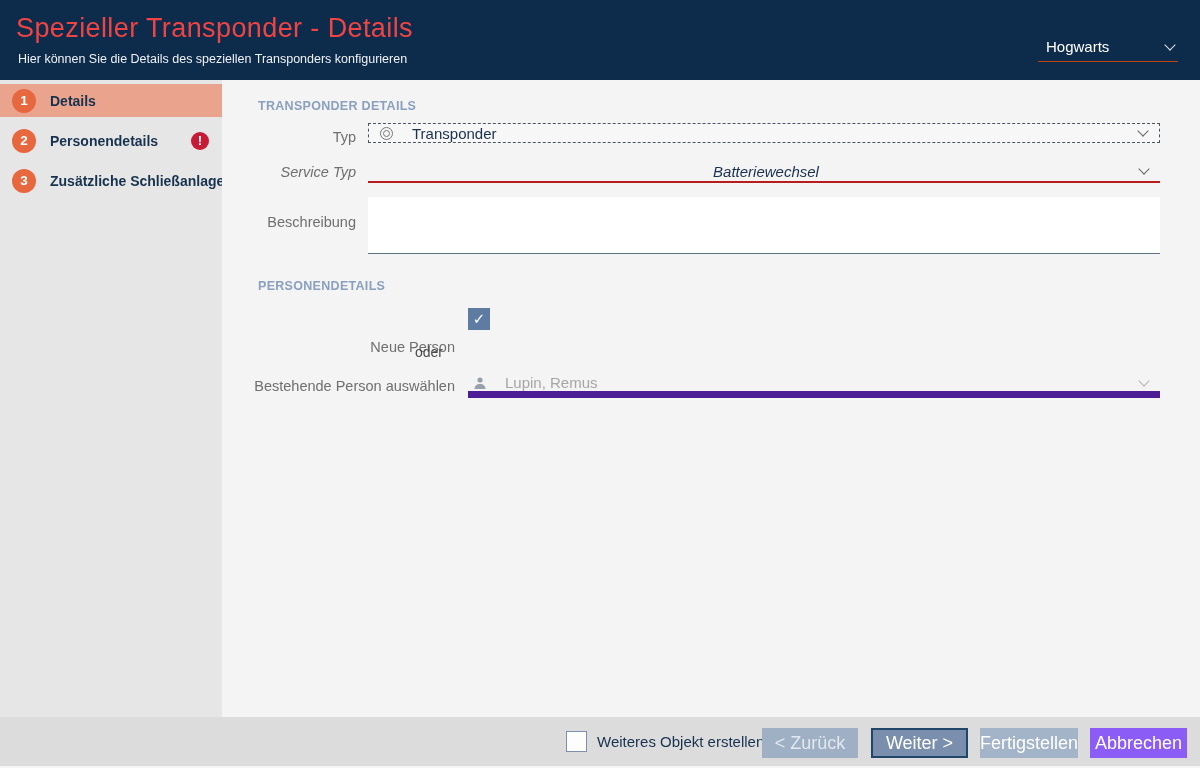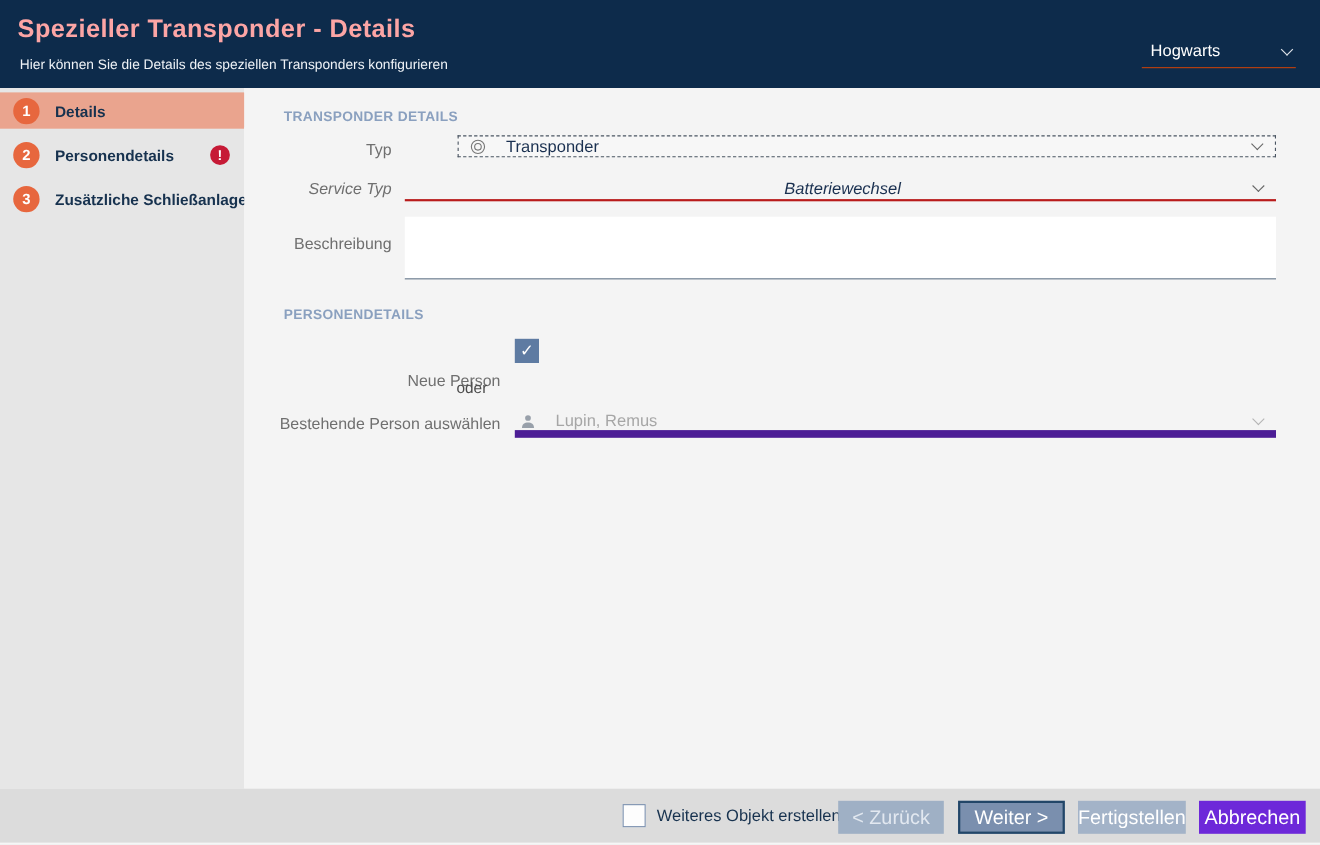--- a/index.html
+++ b/index.html
@@ -1,22 +1,22 @@
 <!DOCTYPE html>
 <html><head>
 <meta charset="utf-8">
 <style>
   * { margin:0; padding:0; box-sizing:border-box; }
   html,body { width:1200px; height:768px; overflow:hidden; background:#f4f4f4;
               font-family:"Liberation Sans", sans-serif; }
 
   
   .header { position:absolute; top:0; left:0; width:1200px; height:80px; background:#0d2b4b; }
-  .header-title { position:absolute; left:16px; top:13px; font-size:23px; font-weight:700;
-                  color:#fca5a5; letter-spacing:0.4px; }
+  .header-title { position:absolute; left:16px; top:13px; font-size:27px; font-weight:400;
+                  color:#ef4444; letter-spacing:0.4px; }
   .header-subtitle { position:absolute; left:18px; top:52px; font-size:12.5px; color:#eef2f6; }
   .project-select { position:absolute; right:22px; top:36px; width:140px; height:26px;
                     border-bottom:1px solid #c2410c; cursor:pointer; }
   .project-select .value { position:absolute; left:8px; top:2px; font-size:15px; color:#ffffff; }
   .chev { display:inline-block; width:8px; height:8px; border-right:1.6px solid #666;
           border-bottom:1.6px solid #666; transform:rotate(45deg); }
   .project-select .chev { position:absolute; right:4px; top:5px; border-color:#dfe4ea; }
 
   
   .sidebar { position:absolute; top:80px; left:0; width:222px; height:637px; background:#e6e6e6; }
@@ -35,21 +35,21 @@
 
   
   .main { position:absolute; top:80px; left:222px; width:978px; height:637px; background:#f4f4f4; }
   .sec-title { position:absolute; left:36px; height:16px; font-size:12.5px; font-weight:bold;
                color:#8aa0bf; letter-spacing:0.3px; }
   .row { position:absolute; left:0; right:40px; display:flex; }
   .flabel { flex:0 0 146px; text-align:right; padding-right:12px; font-size:14.5px; color:#6f6f6f; }
   .flabel2 { flex:0 0 246px; text-align:right; padding-right:13px; font-size:14.5px; color:#6f6f6f; }
   .ffield { flex:1 1 auto; position:relative;text-align:center; }
 
-  .row-typ { top:43px; height:20px;gap:48px; }
+  .row-typ { top:43px; height:20px; }
   .row-typ .flabel { line-height:28px; }
   .typ-box { border:1px dashed #4a5562; display:flex; align-items:center; background:#f7f7f7; cursor:pointer; }
   .transponder-icon { width:13px; height:13px; border-radius:50%; border:1.5px solid #767676;
                       position:relative; margin-left:11px; flex:0 0 auto; }
   .transponder-icon::after { content:""; position:absolute; left:2px; top:2px; right:2px; bottom:2px;
                       border:1.5px solid #767676; border-radius:50%; }
   .typ-box .value { margin-left:19px; font-size:15px; color:#1a3050; }
   .field-chev { position:absolute; right:12px; top:50%; margin-top:-6px; }
 
   .row-service { top:81px; height:22px;font-style:italic; }
@@ -87,21 +87,21 @@
             border-bottom:2px solid #f6f6f6; }
   .footer-check { position:absolute; left:566px; top:14px; width:21px; height:21px;
                   background:#fdfdfd; border:1px solid #7b90ae; cursor:pointer; }
   .footer-check-label { position:absolute; left:597px; top:0; height:49px; line-height:49px;
                   font-size:15px; color:#17324f; }
   .btn { position:absolute; top:11px; height:30px; border:none; font-size:18px; color:#ffffff;
          font-family:"Liberation Sans", sans-serif; cursor:pointer; }
   .btn-zurueck { left:762px; width:96px; background:#9fb0c5; color:#e2e8f0; }
   .btn-weiter { left:871px; width:97px; background:#7a8fae; border:2px solid #224668; }
   .btn-fertig { left:980px; width:98px; background:#a3b3c8; }
-  .btn-abbrechen { left:1090px; width:97px; background:#6d28d9; }
+  .btn-abbrechen { left:1090px; width:97px; background:#8b5cf6; }
 </style>
 </head>
 <body>
 
 <div class="header">
   <div class="header-title">Spezieller Transponder - Details</div>
   <div class="header-subtitle">Hier können Sie die Details des speziellen Transponders konfigurieren</div>
   <div class="project-select">
     <span class="value">Hogwarts</span>
     <span class="chev"></span>

